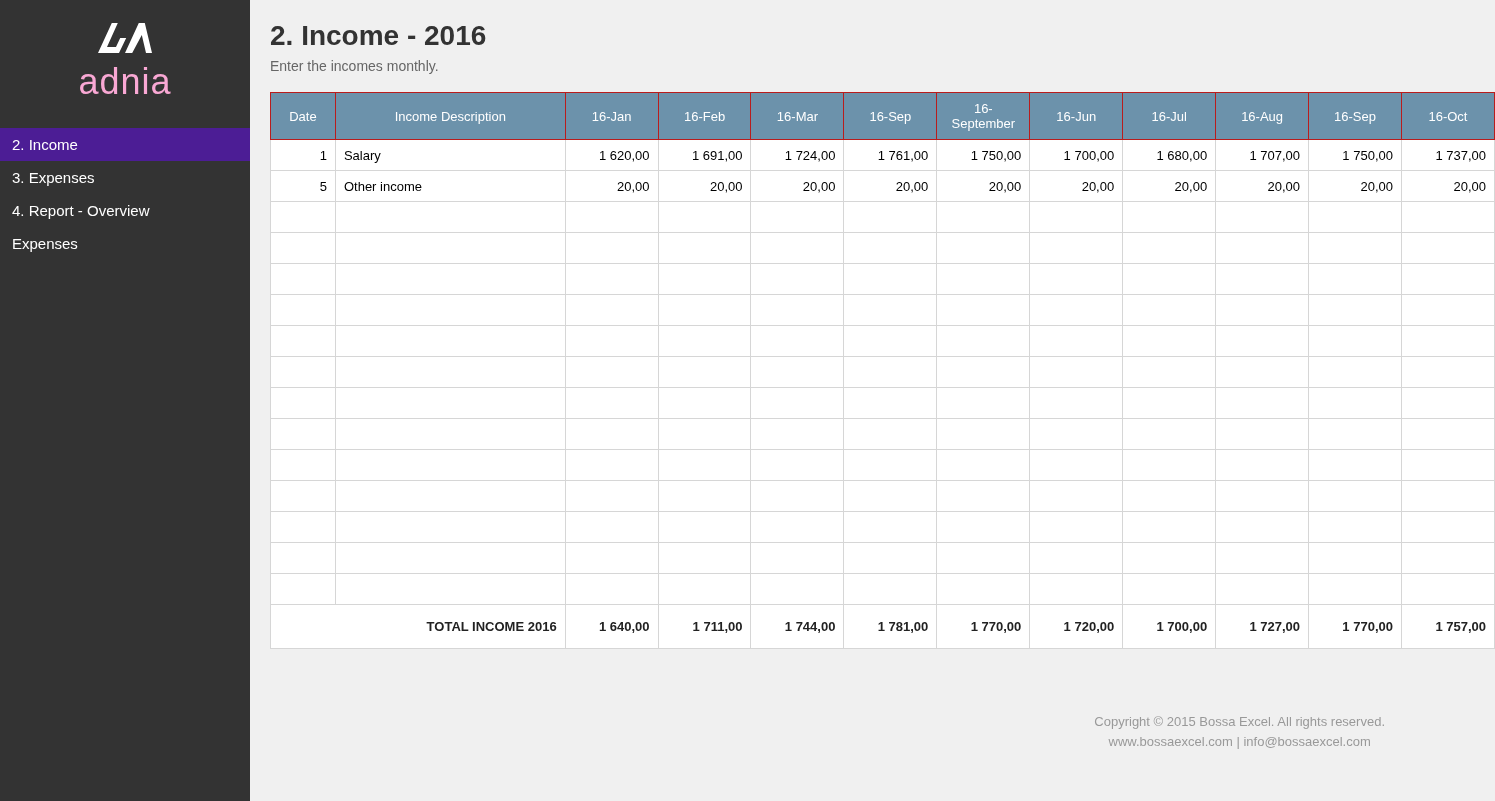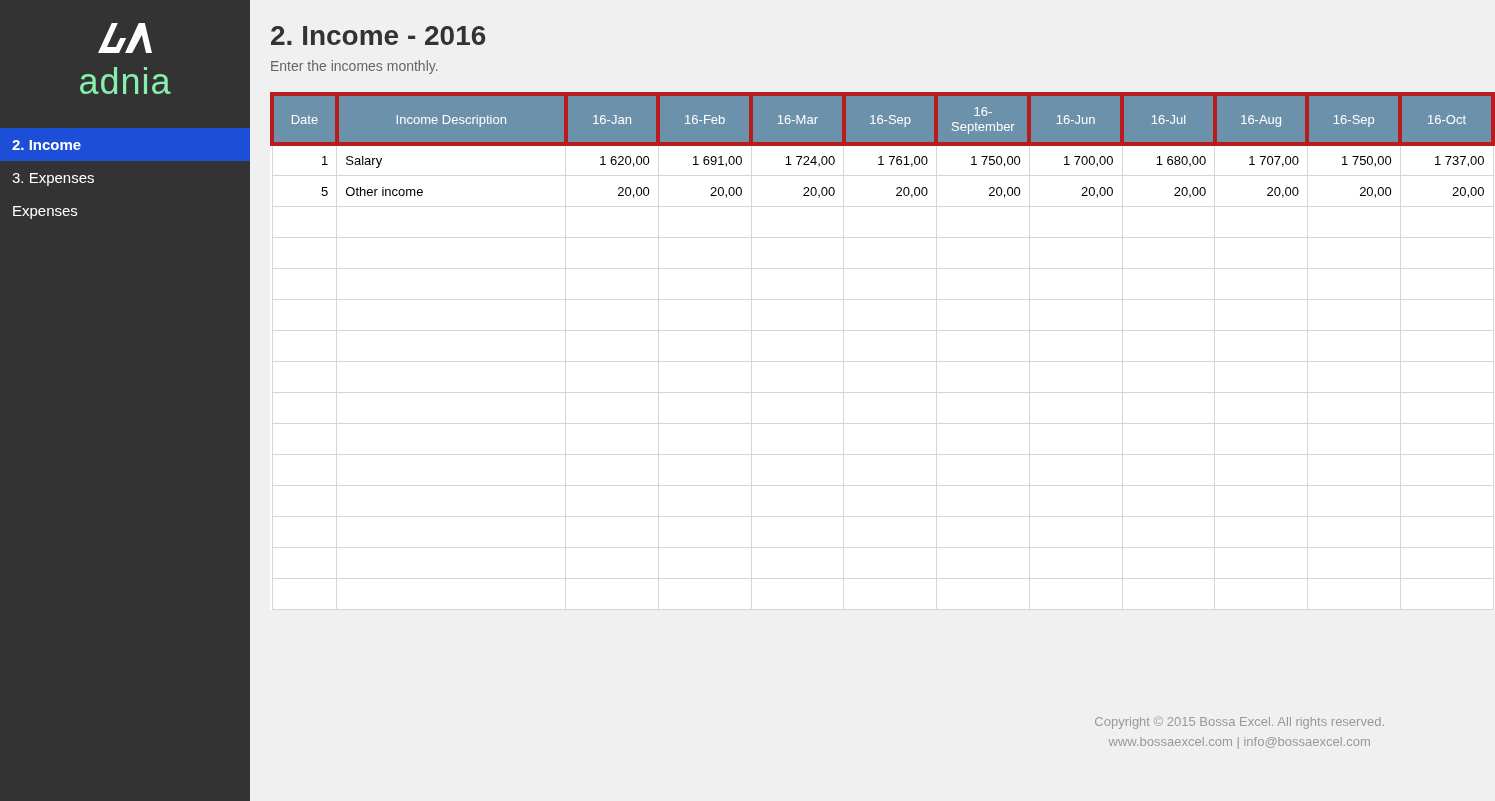--- a/index.html
+++ b/index.html
@@ -19,30 +19,30 @@
     color:#fff;
     flex-shrink:0;
     padding-top:10px;
   }
   .logo-wrap { text-align:center; padding:10px 0 25px 0; }
   .logo-icon { width:60px; height:auto; margin:0 auto 5px auto; display:block; }
   .brand {
     font-size:36px;
     font-weight:300;
     letter-spacing:1px;
-    color:#86efac;
+    color:#f9a8d4;
     font-family: Arial, sans-serif;
   }
   .nav-item {
     padding:8px 12px;
     font-size:15px;
     color:#fff;
     cursor:pointer;
   }
-  .nav-item.active { background:#1d4ed8;font-weight:bold; }
+  .nav-item.active { background:#4c1d95; }
   
   .main {
     flex:1;
     padding:20px 0 20px 20px;
     position:relative;
     overflow:hidden;
   }
   h1.page-title {
     margin:0 0 6px 0;
     font-size:28px;
@@ -60,21 +60,21 @@
     border-collapse:collapse;
     background:#fff;
     font-size:13px;
     table-layout:fixed;
   }
   table.income th {
     background:#6c92ab;
     color:#fff;
     font-weight:400;
     padding:8px 6px;
-    border:4px solid #b91c1c;
+    border:1px solid #b91c1c;
     text-align:center;
   }
   table.income td {
     border:1px solid #d6d6d6;
     padding:7px 8px;
     height:31px;
     background:#fff;
   }
   .col-date  { width:65px;  text-align:right; }
   .col-desc  { width:230px; text-align:left;  }
@@ -106,20 +106,21 @@
 <aside class="sidebar">
   <div class="logo-wrap">
     <svg class="logo-icon" viewBox="0 0 100 60">
       <path d="M5 55 L28 5 L38 5 L20 45 L35 45 L42 30 L52 30 L40 55 Z" fill="#fff"></path>
       <path d="M50 55 L73 5 L83 5 L95 55 L85 55 L78 25 L62 55 Z" fill="#fff"></path>
     </svg>
     <div class="brand">adnia</div>
   </div>
   <div class="nav-item active">2. Income</div>
   <div class="nav-item">3. Expenses</div>
+  <div class="nav-item">4. Report - Overview</div>
   <div class="nav-item">Expenses</div>
 </aside>
 
 <main class="main">
   <h1 class="page-title">2. Income - 2016</h1>
   <div class="subtitle">Enter the incomes monthly.</div>
 
   <div class="table-holder">
     <table class="income">
       <thead>
@@ -342,20 +343,33 @@
             <td class="col-month"></td>
             <td class="col-month"></td>
             <td class="col-month"></td>
             <td class="col-month"></td>
             <td class="col-month"></td>
             <td class="col-month"></td>
             <td class="col-month"></td>
             <td class="col-month"></td>
             <td class="col-month"></td>
           </tr>
+          <tr class="total-row">
+            <td colspan="2" class="total-label">TOTAL INCOME 2016</td>
+            <td class="col-month">1 640,00</td>
+            <td class="col-month">1 711,00</td>
+            <td class="col-month">1 744,00</td>
+            <td class="col-month">1 781,00</td>
+            <td class="col-month">1 770,00</td>
+            <td class="col-month">1 720,00</td>
+            <td class="col-month">1 700,00</td>
+            <td class="col-month">1 727,00</td>
+            <td class="col-month">1 770,00</td>
+            <td class="col-month">1 757,00</td>
+          </tr>
         </tbody>
     </table>
   </div>
 
   <div class="footer">
     <div>Copyright © 2015 Bossa Excel. All rights reserved.</div>
     <div>www.bossaexcel.com | info@bossaexcel.com</div>
   </div>
 </main>
 

